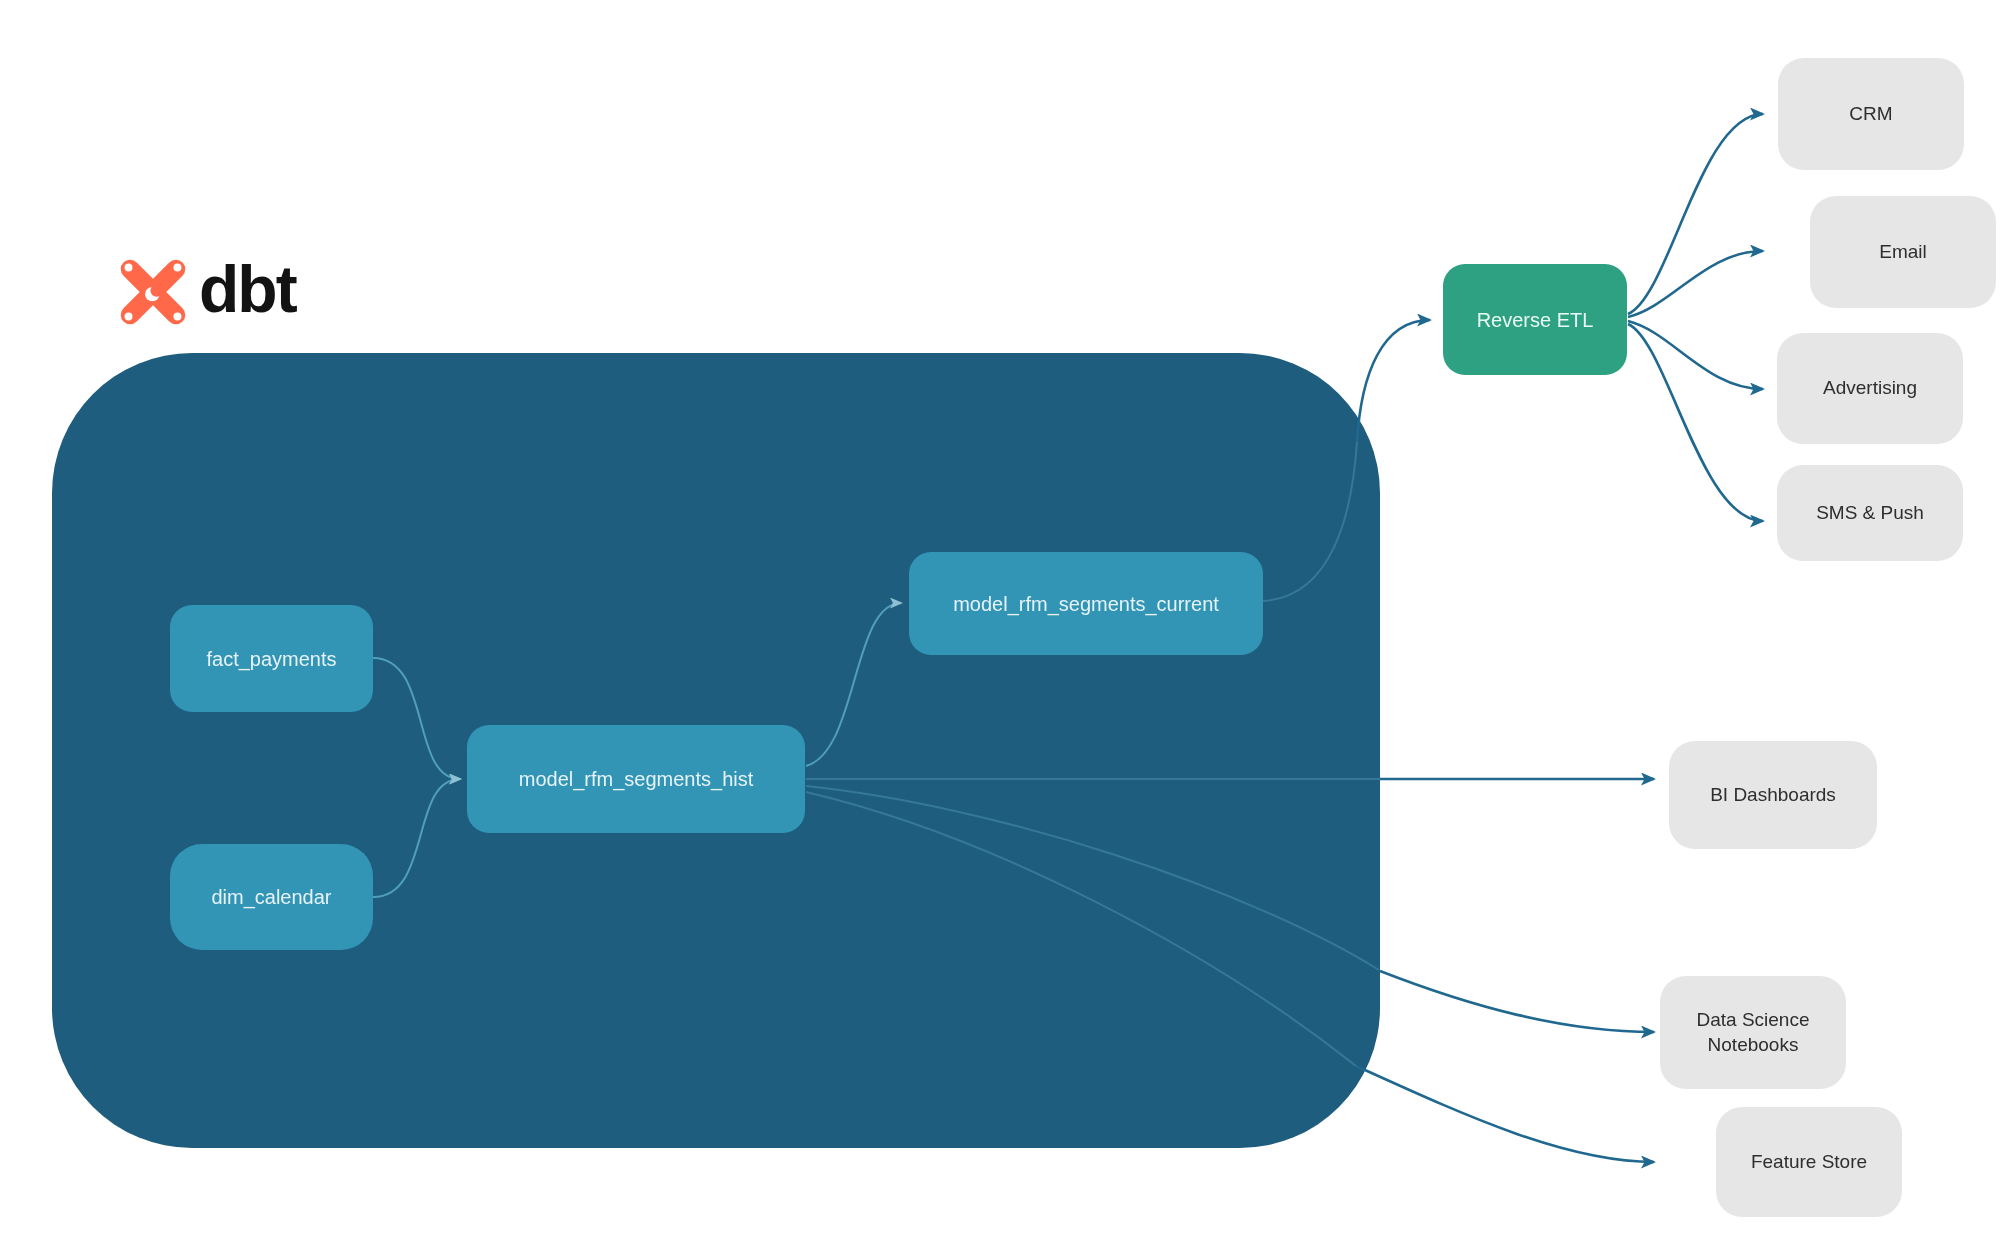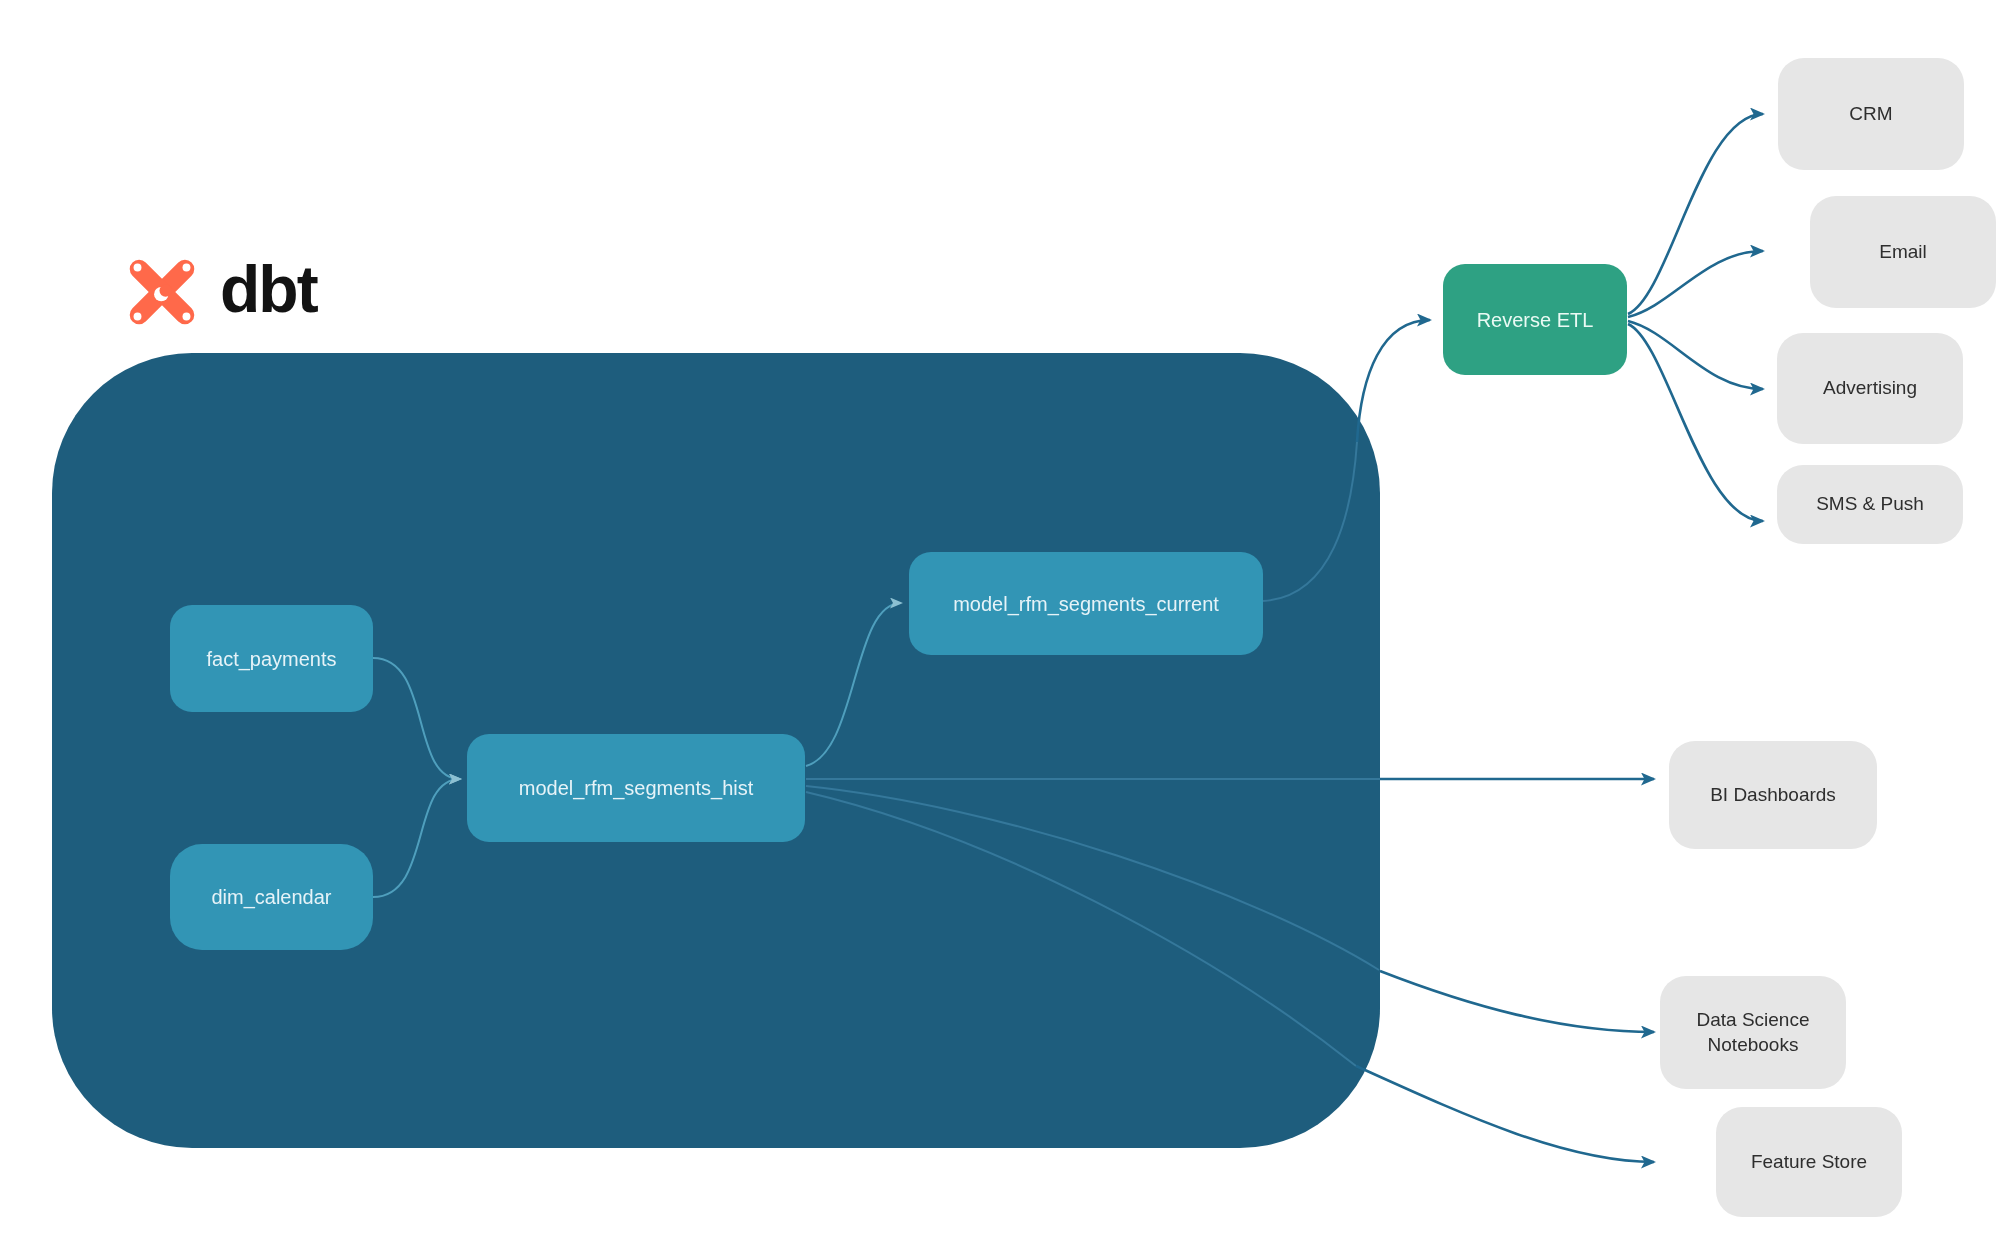--- a/index.html
+++ b/index.html
@@ -20,21 +20,21 @@
   *{margin:0;padding:0;box-sizing:border-box;}
   html,body{width:2000px;height:1246px;}
   body{
     position:relative;
     background:var(--background);
     font-family:"Liberation Sans","DejaVu Sans",sans-serif;
     overflow:hidden;
   }
   .abs{position:absolute;}
   
-  .logo{left:126px;top:256px;display:flex;align-items:flex-end;gap:22px;z-index:3;}
+  .logo{left:117px;top:256px;display:flex;align-items:flex-end;gap:10px;z-index:3;}
   .logo .wordmark{
     font-size:66px;font-weight:800;letter-spacing:-2px;
     color:var(--logo-text);line-height:1;padding-bottom:6px;
   }
   
   .warehouse{
     left:52px;top:353px;width:1328px;height:795px;
     background:var(--container);border-radius:140px;z-index:0;
   }
   
@@ -46,27 +46,27 @@
   .node{
     display:flex;align-items:center;justify-content:center;text-align:center;
     z-index:2;border-radius:22px;font-size:20px;line-height:1.3;
   }
   .node.model{background:var(--node);color:var(--node-text);}
   .node.green{background:var(--reverse-etl);color:var(--reverse-etl-text);}
   .node.dest{background:var(--destination-bg);color:var(--destination-text);
              border-radius:26px;font-size:19px;padding:0 20px;}
   .n-fact{left:170px;top:605px;width:203px;height:107px;}
   .n-dim{left:170px;top:844px;width:203px;height:106px;border-radius:32px;}
-  .n-hist{left:467px;top:725px;width:338px;height:108px;margin-top:9px;}
+  .n-hist{left:467px;top:725px;width:338px;height:108px;}
   .n-current{left:909px;top:552px;width:354px;height:103px;}
   .n-retl{left:1443px;top:264px;width:184px;height:111px;}
   .n-crm{left:1778px;top:58px;width:186px;height:112px;}
   .n-email{left:1778px;top:196px;width:186px;height:112px;margin-left:32px;}
   .n-adv{left:1777px;top:333px;width:186px;height:111px;}
-  .n-sms{left:1777px;top:465px;width:186px;height:79px;}
+  .n-sms{left:1777px;top:465px;width:186px;height:96px;}
   .n-bi{left:1669px;top:741px;width:208px;height:108px;}
   .n-ds{left:1660px;top:976px;width:186px;height:113px;}
   .n-fs{left:1668px;top:1107px;width:186px;height:110px;margin-left:48px;}
 </style>
 </head>
 <body>
 
 <div class="abs logo">
   <svg width="72" height="72" viewBox="0 0 100 100">
     <g>

